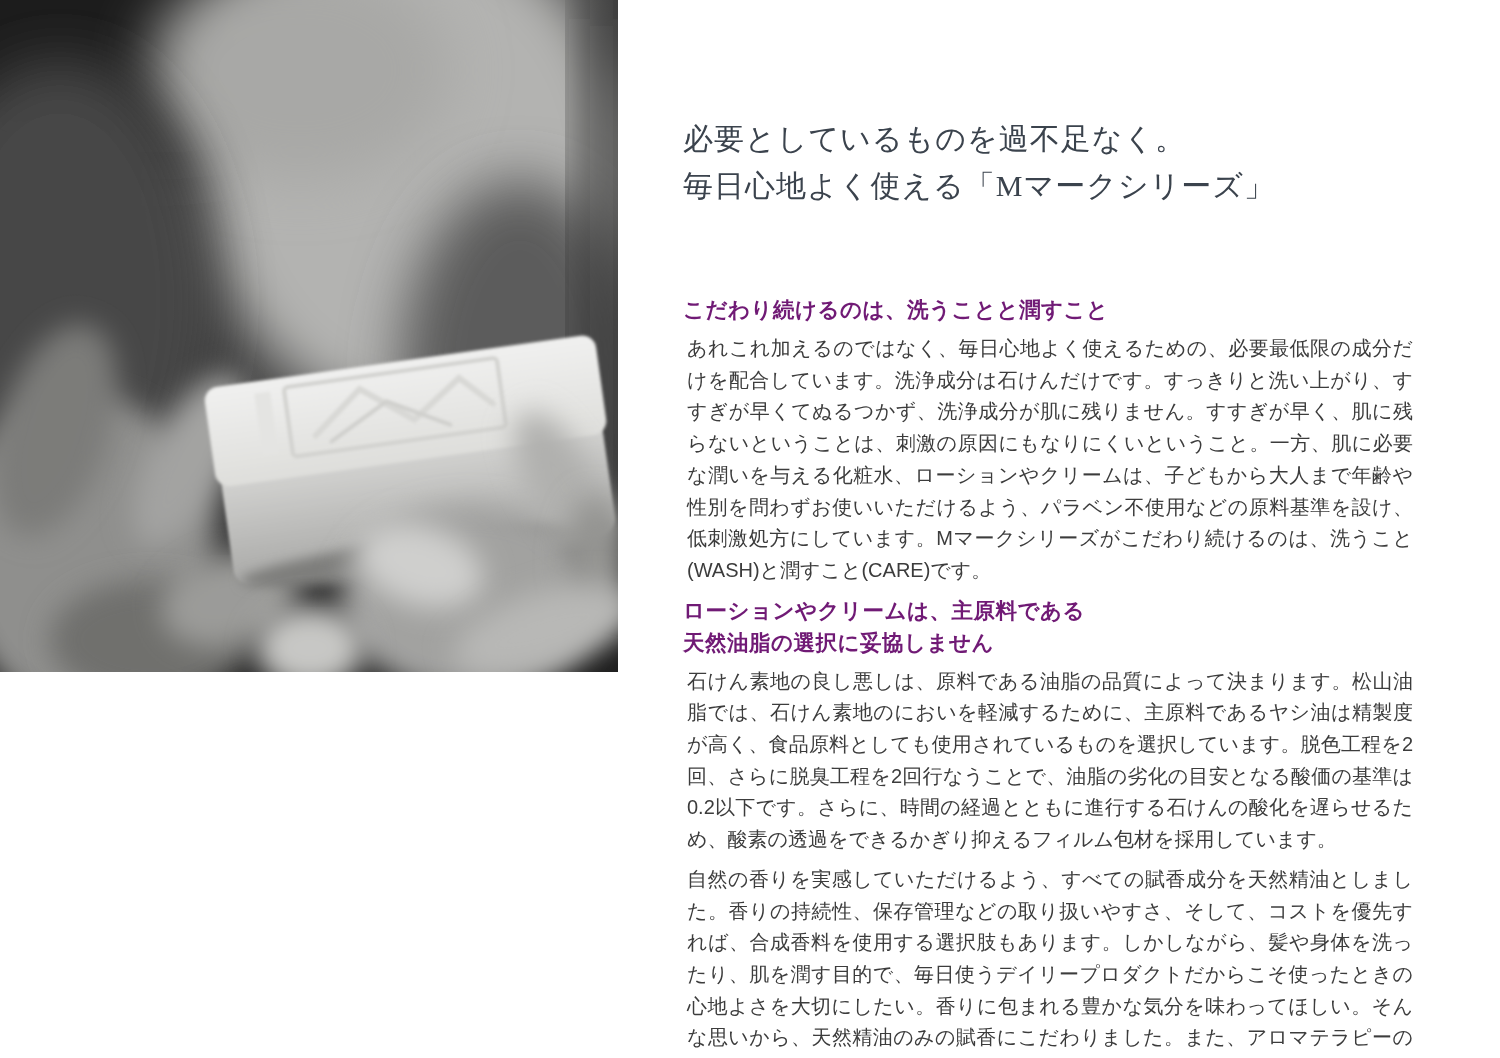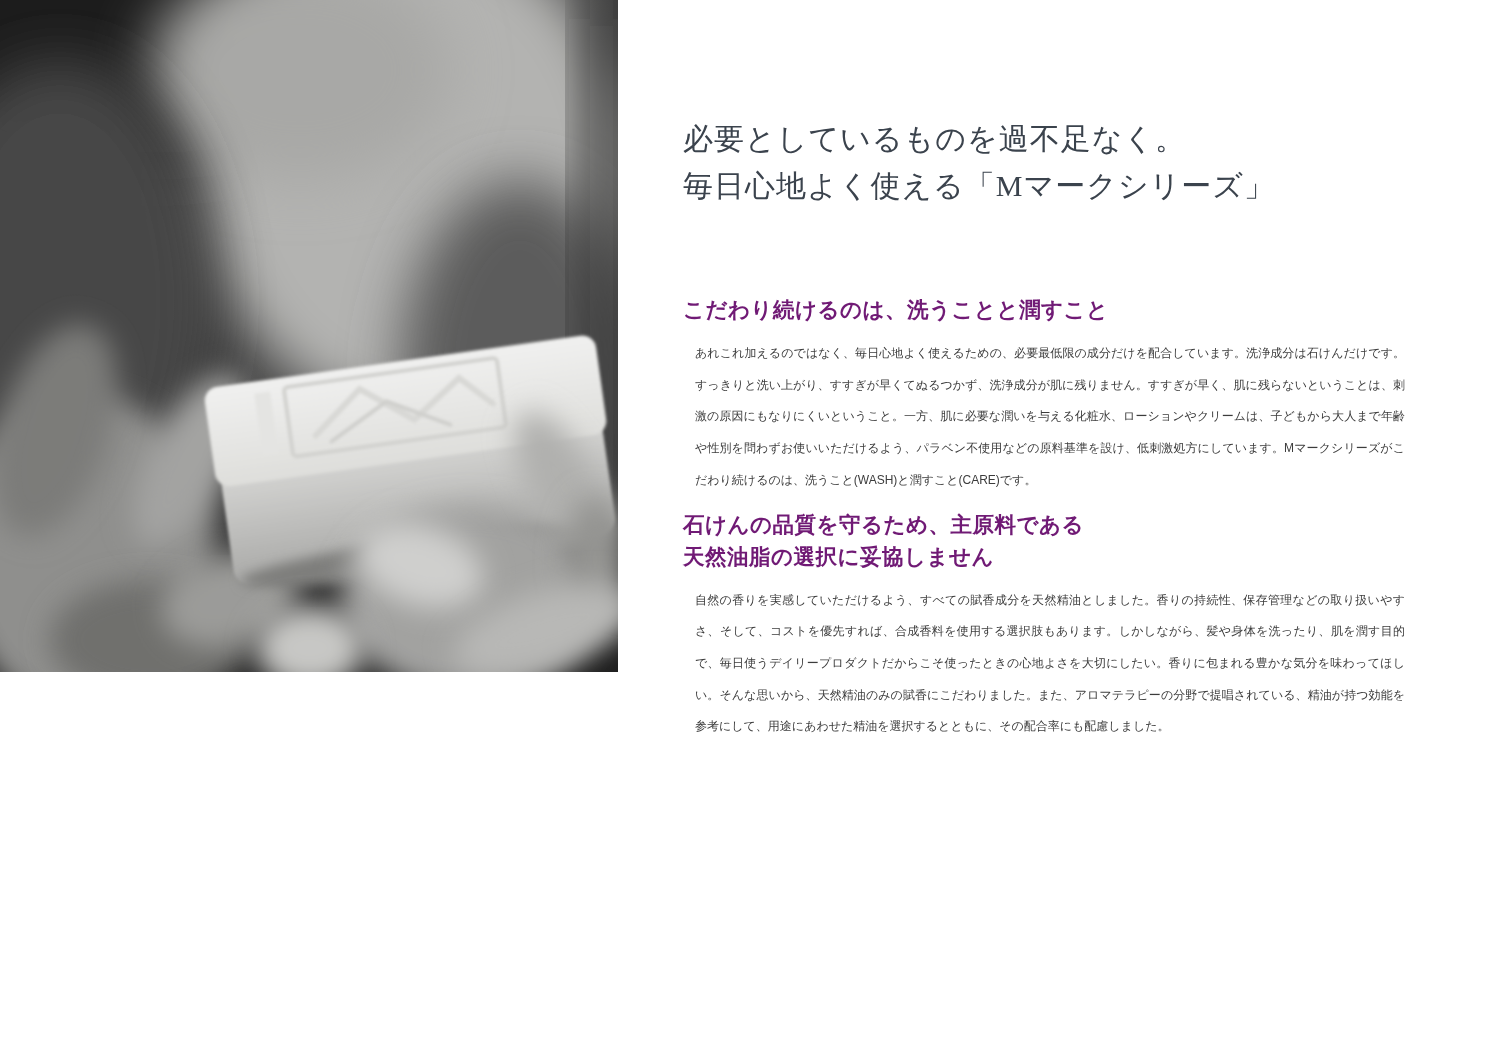--- a/index.html
+++ b/index.html
@@ -31,22 +31,22 @@
   }
   .sec{margin-top:85px;}
   .sec + .sec{margin-top:8px;}
   .sec h2{
     font-size:21.5px;line-height:32px;font-weight:700;
     color:#701a75;letter-spacing:0.5px;
     margin:0 0 7px 0;
     white-space:pre-line;
   }
   .sec p{
-    font-size:12px;line-height:31.7px;letter-spacing:0;
-    color:#3c3c3c;margin:12px;
+    font-size:20px;line-height:31.7px;letter-spacing:0;
+    color:#3c3c3c;margin:4px;
     text-align:justify;
   }
 </style>
 </head>
 <body>
 
 <div class="page">
 
   <figure class="photo">
     <svg width="618" height="672" viewBox="0 0 618 672" xmlns="http://www.w3.org/2000/svg">
@@ -123,22 +123,23 @@
   <main class="content">
     <h1 class="title">必要としているものを過不足なく。
 毎日心地よく使える「Mマークシリーズ」</h1>
 
     <section class="sec">
       <h2>こだわり続けるのは、洗うことと潤すこと</h2>
       <p>あれこれ加えるのではなく、毎日心地よく使えるための、必要最低限の成分だけを配合しています。洗浄成分は石けんだけです。すっきりと洗い上がり、すすぎが早くてぬるつかず、洗浄成分が肌に残りません。すすぎが早く、肌に残らないということは、刺激の原因にもなりにくいということ。一方、肌に必要な潤いを与える化粧水、ローションやクリームは、子どもから大人まで年齢や性別を問わずお使いいただけるよう、パラベン不使用などの原料基準を設け、低刺激処方にしています。Mマークシリーズがこだわり続けるのは、洗うこと(WASH)と潤すこと(CARE)です。</p>
     </section>
 
     <section class="sec">
-      <h2>石けんの品質を守るため、主原料である
+      <h2>ローションやクリームは、主原料である
 天然油脂の選択に妥協しません</h2>
+      <p>石けん素地の良し悪しは、原料である油脂の品質によって決まります。松山油脂では、石けん素地のにおいを軽減するために、主原料であるヤシ油は精製度が高く、食品原料としても使用されているものを選択しています。脱色工程を2回、さらに脱臭工程を2回行なうことで、油脂の劣化の目安となる酸価の基準は0.2以下です。さらに、時間の経過とともに進行する石けんの酸化を遅らせるため、酸素の透過をできるかぎり抑えるフィルム包材を採用しています。</p>
     </section>
 
     <section class="sec">
       <p>自然の香りを実感していただけるよう、すべての賦香成分を天然精油としました。香りの持続性、保存管理などの取り扱いやすさ、そして、コストを優先すれば、合成香料を使用する選択肢もあります。しかしながら、髪や身体を洗ったり、肌を潤す目的で、毎日使うデイリープロダクトだからこそ使ったときの心地よさを大切にしたい。香りに包まれる豊かな気分を味わってほしい。そんな思いから、天然精油のみの賦香にこだわりました。また、アロマテラピーの分野で提唱されている、精油が持つ効能を参考にして、用途にあわせた精油を選択するとともに、その配合率にも配慮しました。</p>
     </section>
   </main>
 
 </div>
 
 </body></html>

